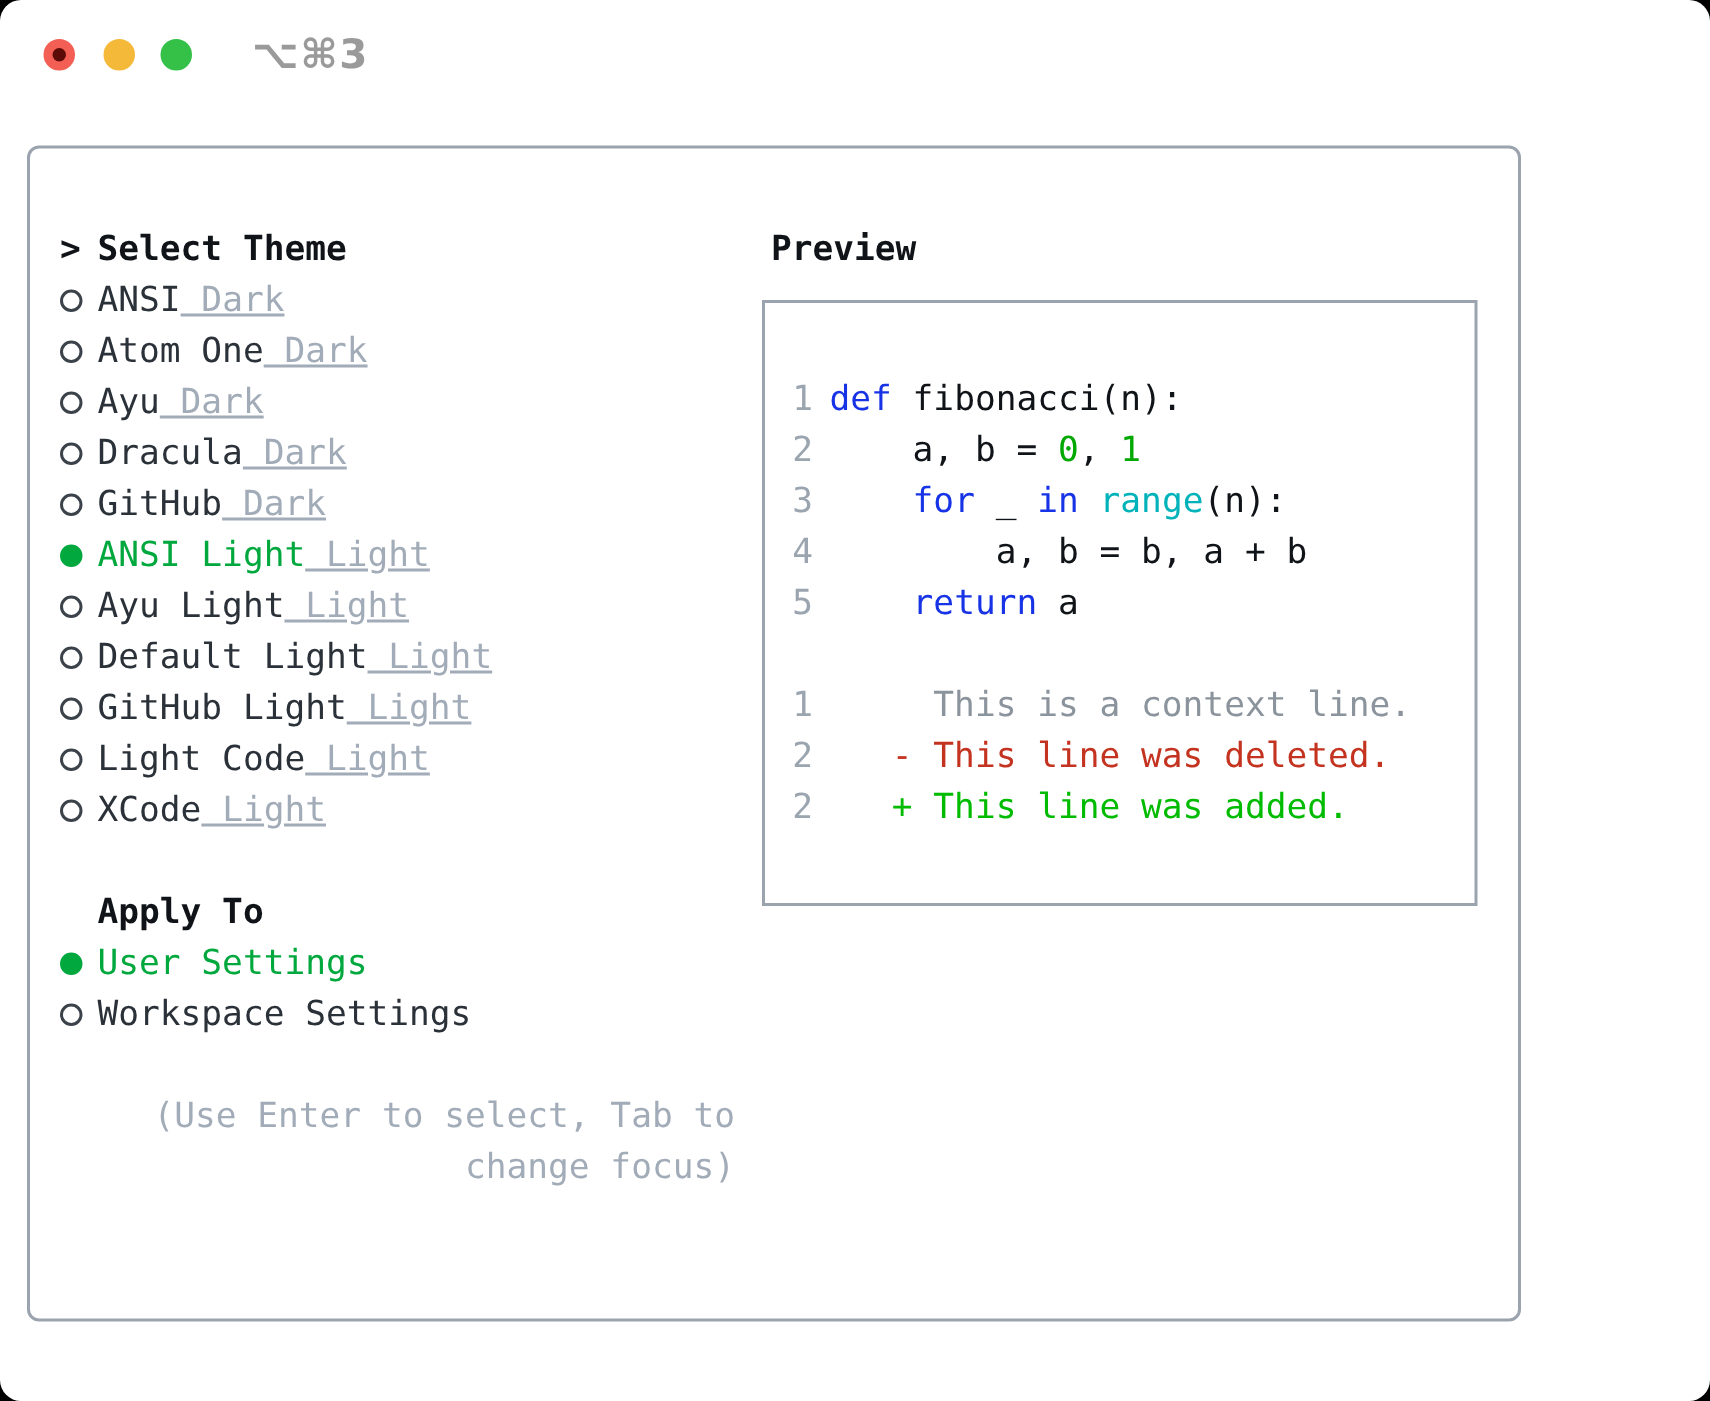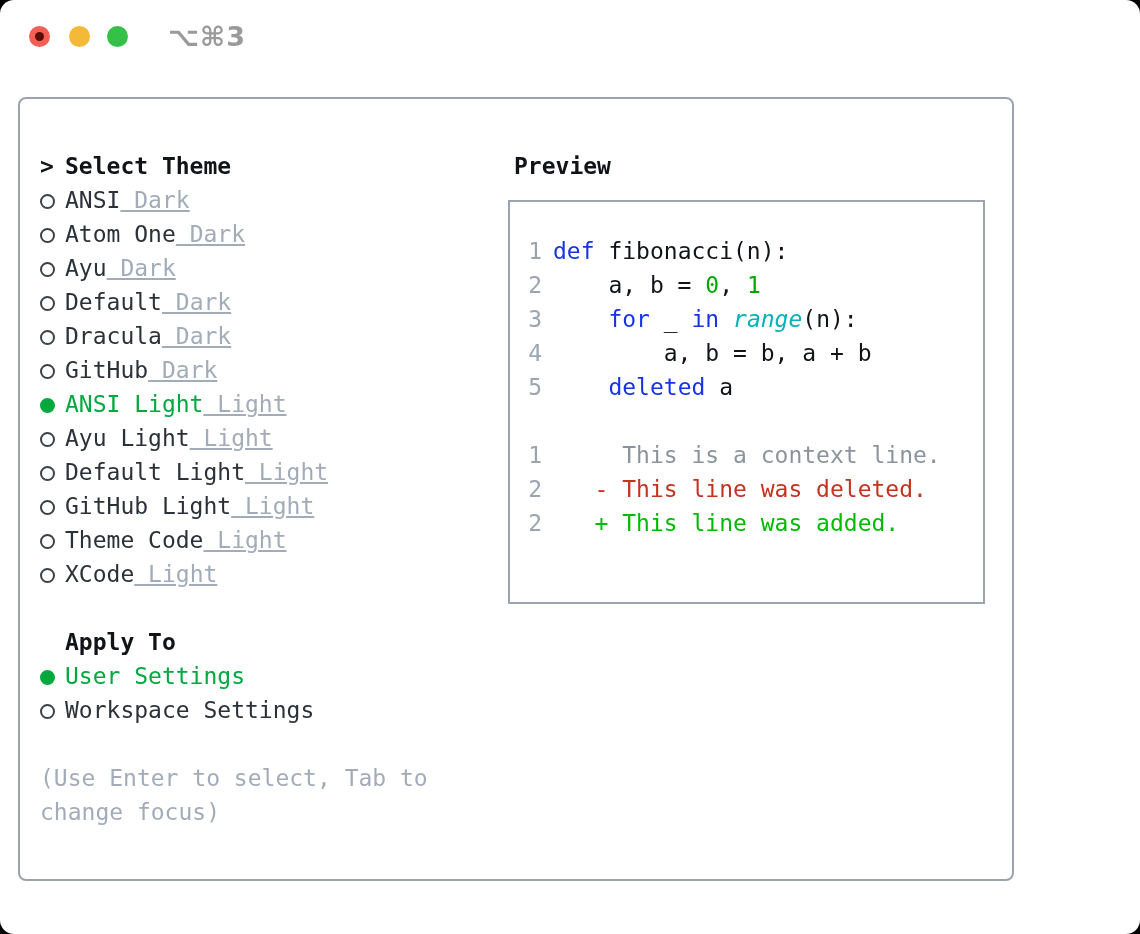--- a/index.html
+++ b/index.html
@@ -70,41 +70,41 @@
   .radio{
     display:inline-block;width:15px;height:15px;border-radius:50%;
     border:2.5px solid var(--radio_ring);vertical-align:-1px;
   }
   .radio.on{background:var(--selected_green);border-color:var(--selected_green);}
   .theme-name{color:var(--item_text);margin-top:42px;}
   .theme-name.sel{color:var(--selected_green);}
   .theme-tag{color:var(--tag_text);text-decoration:underline;}
   .opt-label{color:var(--item_text);margin-top:31px;}
   .opt-label.sel{color:var(--selected_green);}
-  .help-line{height:34px;line-height:34px;color:var(--help_text);white-space:pre;}
+  .help-line{height:34px;line-height:34px;color:var(--help_text);white-space:pre;text-align:right;}
   
   .preview-label{
     position:absolute;left:494px;top:50px;height:34px;line-height:34px;
     font-size:23px;font-weight:bold;color:var(--header_text);
   }
   .preview-box{
     position:absolute;left:488px;top:101px;width:477px;height:404px;
     border:2px solid var(--border_gray);
     background:#fff;
-    padding:32px 0 0 18px;
+    padding:47px 0 0 18px;
     overflow:hidden;
   }
   .pline{height:34px;line-height:34px;font-size:23px;white-space:pre;color:var(--header_text);}
   .lineno{
     display:inline-block;width:14px;margin-right:11px;text-align:right;
     color:var(--lineno_gray);
   }
   .tok-plain{color:var(--header_text);}
   .tok-kw{color:var(--keyword_blue);}
-  .tok-fn{color:var(--builtin_cyan);font-style:italic;}
+  .tok-fn{color:var(--builtin_cyan);}
   .tok-lit{color:var(--literal_green);}
   .tok-ctx{color:var(--context_gray);}
   .tok-del{color:var(--deleted_red);}
   .tok-add{color:var(--added_green);}
 </style>
 </head>
 <body>
 
 <div class="window">
 
@@ -118,28 +118,27 @@
   </div>
 
   <div class="panel">
 
     <div class="left-col">
       <div class="row"><span class="slot prefix">&gt;</span><span class="hdr">Select Theme</span></div>
       <div id="theme-list">
           <div class="row"><span class="slot"><span class="radio"></span></span><span class="theme-name">ANSI</span><span class="theme-tag"> Dark</span></div>
           <div class="row"><span class="slot"><span class="radio"></span></span><span class="theme-name">Atom One</span><span class="theme-tag"> Dark</span></div>
           <div class="row"><span class="slot"><span class="radio"></span></span><span class="theme-name">Ayu</span><span class="theme-tag"> Dark</span></div>
-          <div class="row"><span class="slot"><span class="radio"></span></span><span class="theme-name">Default</span><span class="theme-tag"> Dark</span></div>
           <div class="row"><span class="slot"><span class="radio"></span></span><span class="theme-name">Dracula</span><span class="theme-tag"> Dark</span></div>
           <div class="row"><span class="slot"><span class="radio"></span></span><span class="theme-name">GitHub</span><span class="theme-tag"> Dark</span></div>
           <div class="row"><span class="slot"><span class="radio on"></span></span><span class="theme-name sel">ANSI Light</span><span class="theme-tag"> Light</span></div>
           <div class="row"><span class="slot"><span class="radio"></span></span><span class="theme-name">Ayu Light</span><span class="theme-tag"> Light</span></div>
           <div class="row"><span class="slot"><span class="radio"></span></span><span class="theme-name">Default Light</span><span class="theme-tag"> Light</span></div>
           <div class="row"><span class="slot"><span class="radio"></span></span><span class="theme-name">GitHub Light</span><span class="theme-tag"> Light</span></div>
-          <div class="row"><span class="slot"><span class="radio"></span></span><span class="theme-name">Theme Code</span><span class="theme-tag"> Light</span></div>
+          <div class="row"><span class="slot"><span class="radio"></span></span><span class="theme-name">Light Code</span><span class="theme-tag"> Light</span></div>
           <div class="row"><span class="slot"><span class="radio"></span></span><span class="theme-name">XCode</span><span class="theme-tag"> Light</span></div>
         </div>
       <div class="row spacer"></div>
       <div class="row"><span class="slot"></span><span class="hdr">Apply To</span></div>
       <div id="apply-list">
           <div class="row"><span class="slot"><span class="radio on"></span></span><span class="opt-label sel">User Settings</span></div>
           <div class="row"><span class="slot"><span class="radio"></span></span><span class="opt-label">Workspace Settings</span></div>
         </div>
       <div class="row spacer"></div>
       <div id="help">
@@ -147,21 +146,21 @@
           <div class="help-line">change focus)</div>
         </div>
     </div>
 
     <div class="preview-label">Preview</div>
     <div class="preview-box">
         <div class="pline"><span class="lineno">1</span><span class="tok-kw">def</span><span class="tok-plain"> fibonacci(n):</span></div>
         <div class="pline"><span class="lineno">2</span><span class="tok-plain">    a, b = </span><span class="tok-lit">0</span><span class="tok-plain">, </span><span class="tok-lit">1</span></div>
         <div class="pline"><span class="lineno">3</span><span class="tok-plain">    </span><span class="tok-kw">for</span><span class="tok-plain"> _ </span><span class="tok-kw">in</span><span class="tok-plain"> </span><span class="tok-fn">range</span><span class="tok-plain">(n):</span></div>
         <div class="pline"><span class="lineno">4</span><span class="tok-plain">        a, b = b, a + b</span></div>
-        <div class="pline"><span class="lineno">5</span><span class="tok-plain">    </span><span class="tok-kw">deleted</span><span class="tok-plain"> a</span></div>
+        <div class="pline"><span class="lineno">5</span><span class="tok-plain">    </span><span class="tok-kw">return</span><span class="tok-plain"> a</span></div>
         <div class="pline"><span class="lineno"></span></div>
         <div class="pline"><span class="lineno">1</span><span class="tok-ctx">     This is a context line.</span></div>
         <div class="pline"><span class="lineno">2</span><span class="tok-del">   - This line was deleted.</span></div>
         <div class="pline"><span class="lineno">2</span><span class="tok-add">   + This line was added.</span></div>
       </div>
 
   </div>
 </div>
 
 </body></html>

